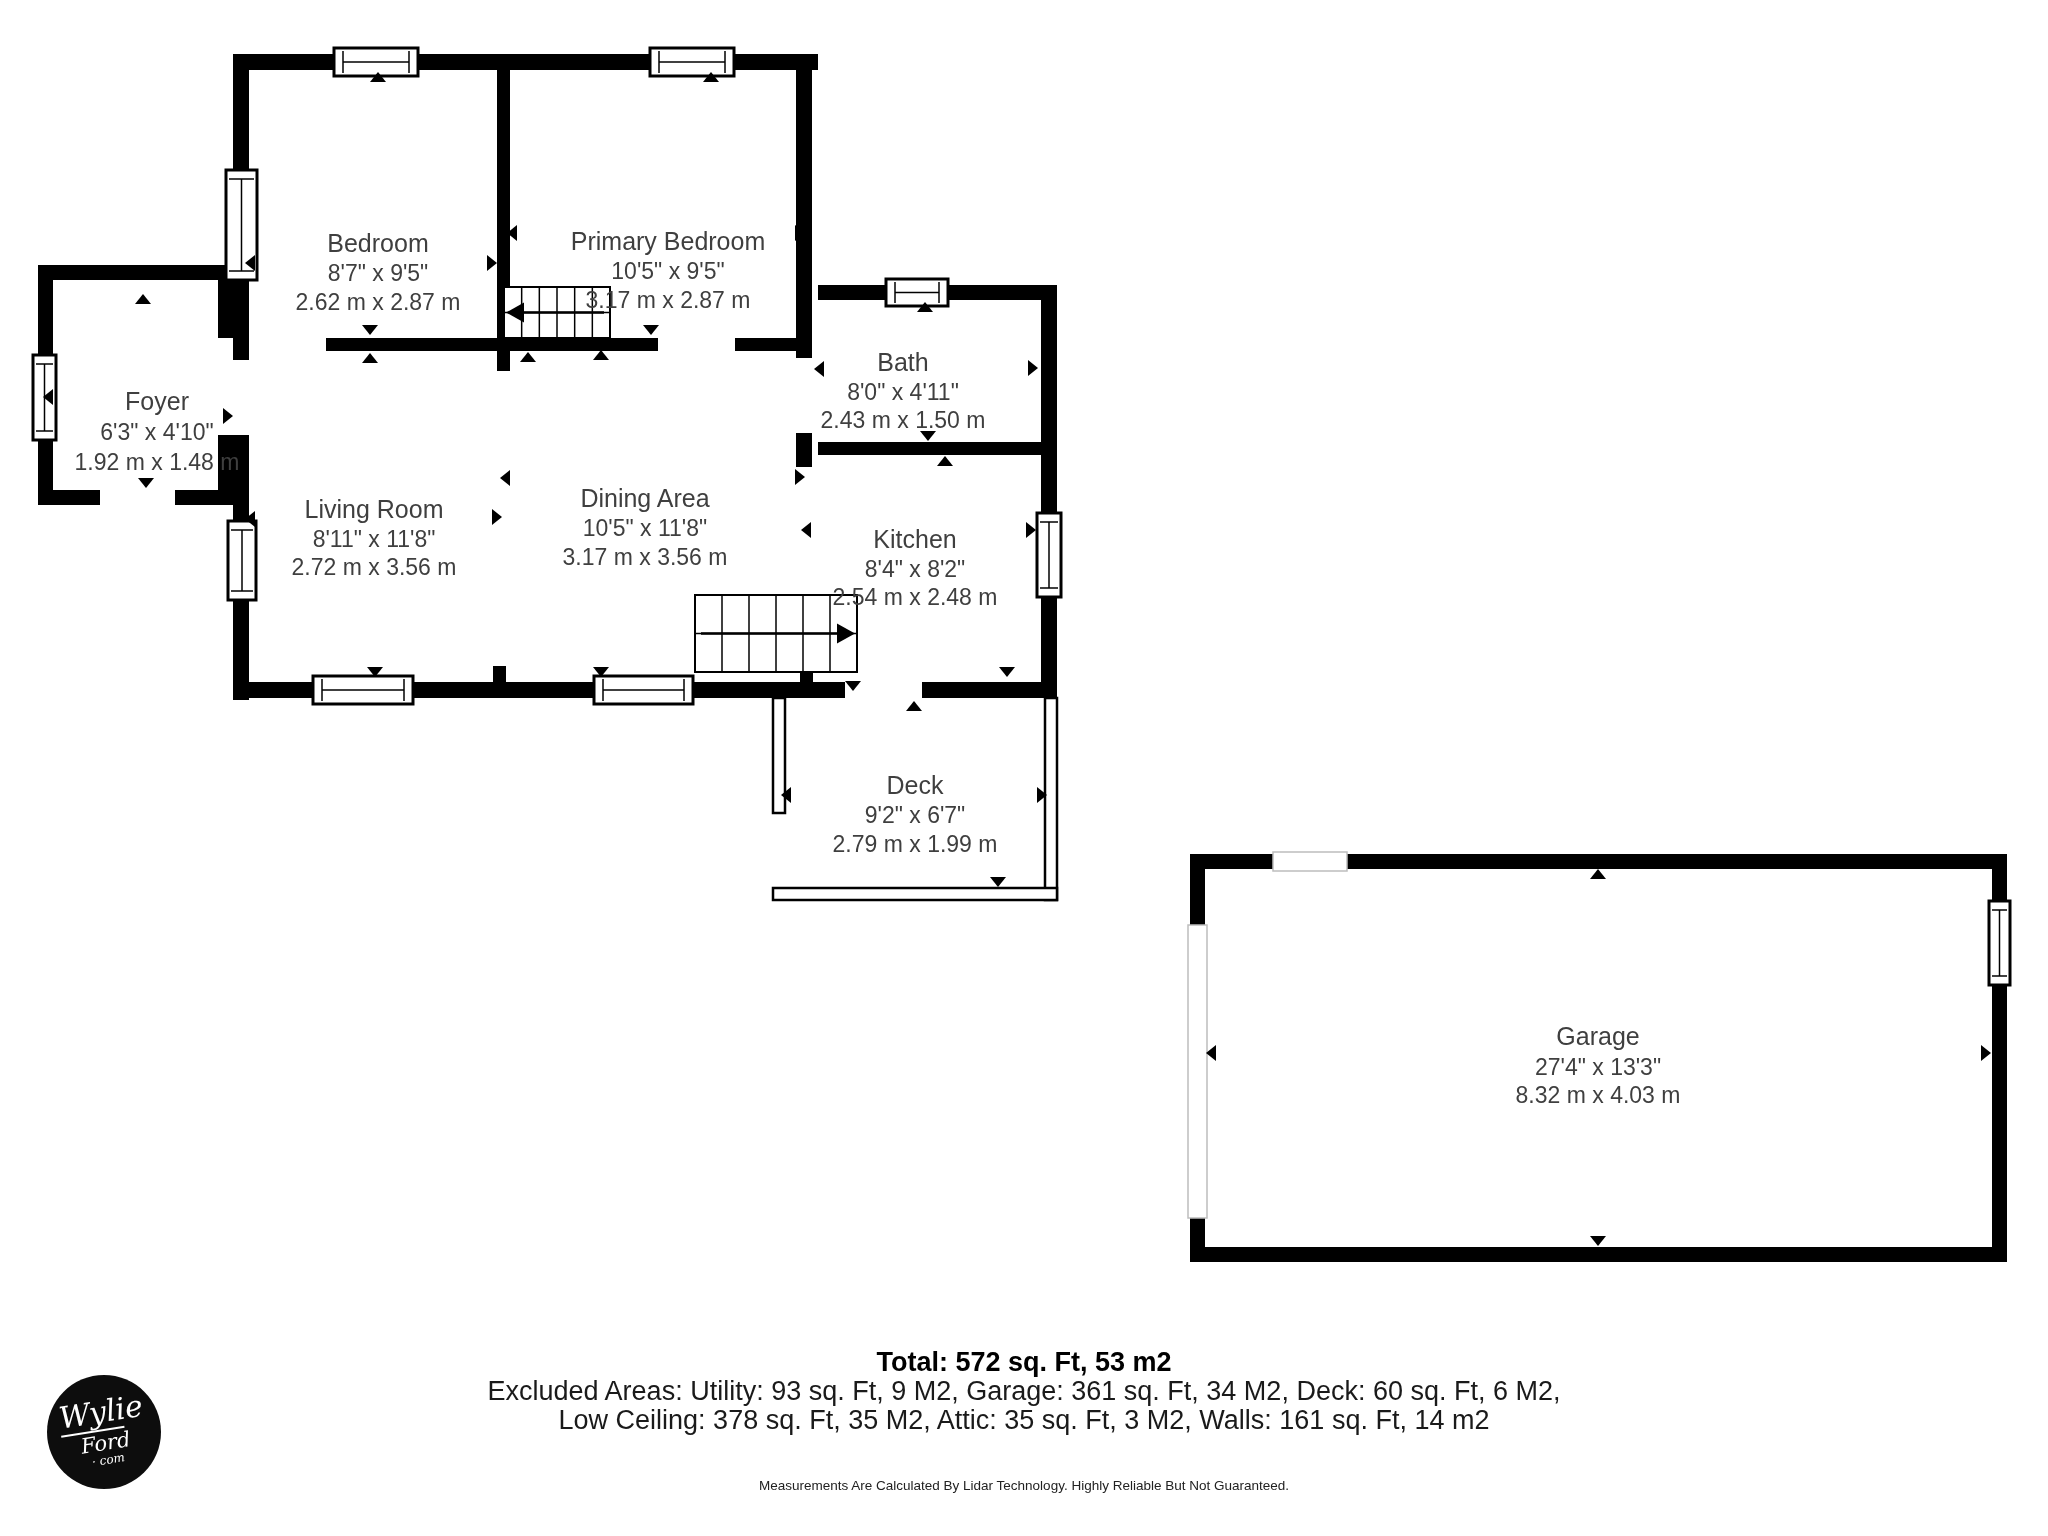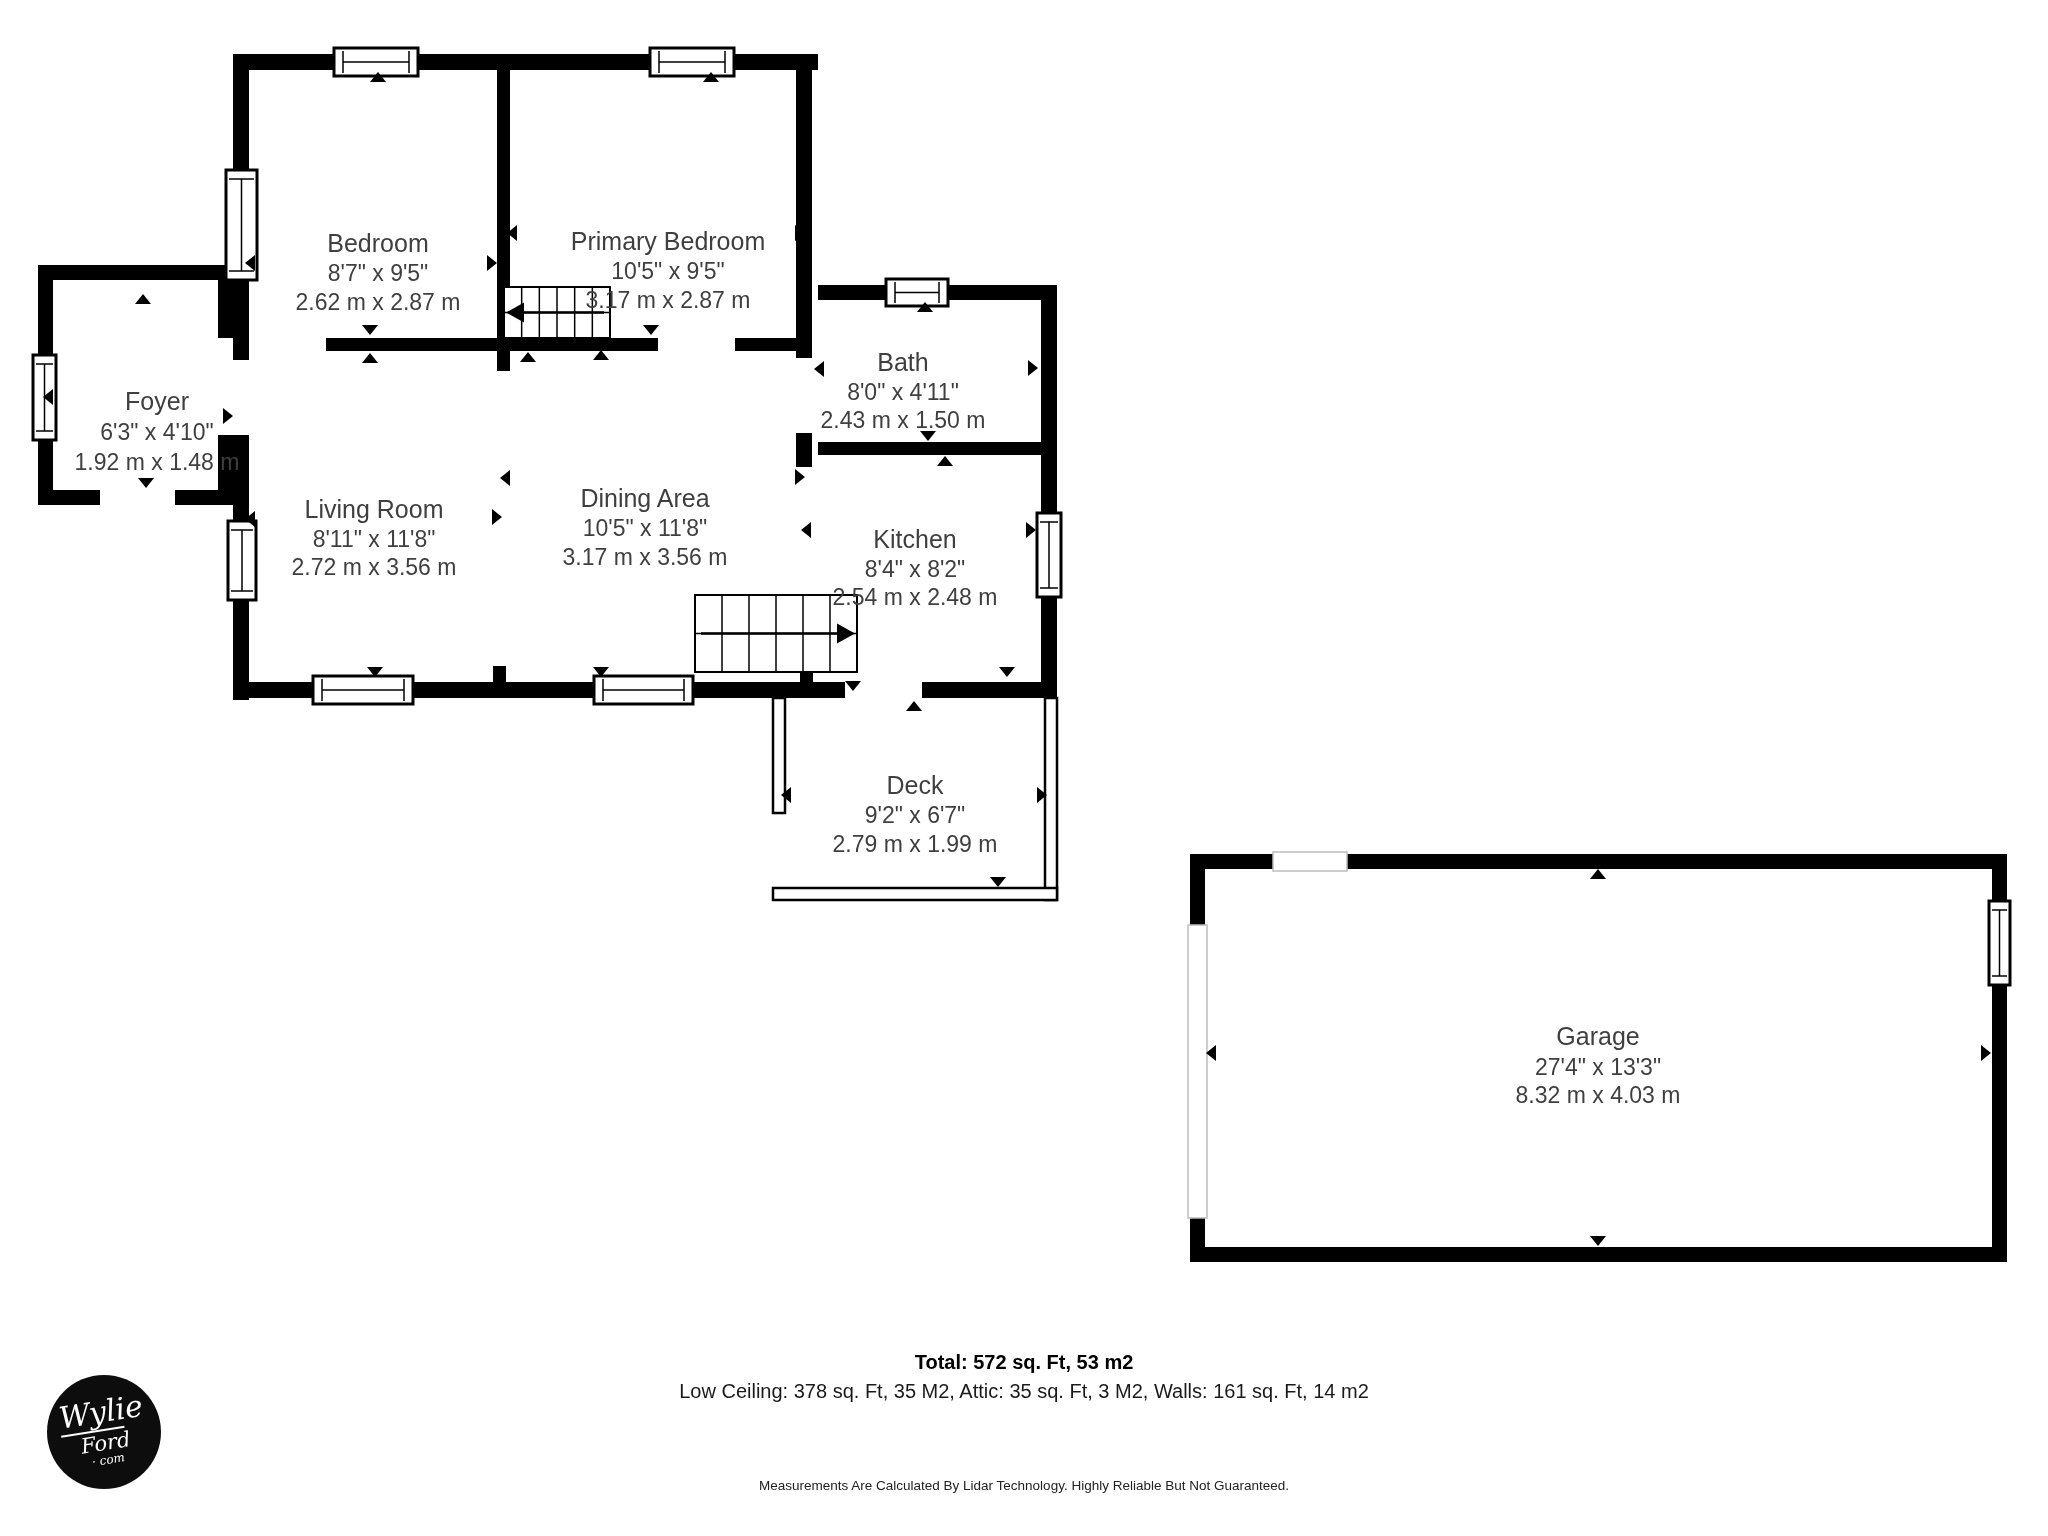--- a/index.html
+++ b/index.html
@@ -2,21 +2,21 @@
 <html><head>
 <meta charset="utf-8">
 <style>
   html,body{margin:0;padding:0;background:#ffffff;}
   body{width:2048px;height:1536px;position:relative;overflow:hidden;
        font-family:"Liberation Sans","DejaVu Sans",sans-serif;}
   #plan-svg{position:absolute;left:0;top:0;}
   .rname{font-size:25px;fill:#3f3f3f;text-anchor:middle;}
   .rdim{font-size:23px;fill:#3f3f3f;text-anchor:middle;}
   .footer{position:absolute;left:0;top:1348px;width:2048px;text-align:center;color:#1a1a1a;}
-  .footer div{font-size:20px;line-height:29px;}
+  .footer div{font-size:27px;line-height:29px;}
   .footer .total{font-weight:bold;color:#000;}
   .disclaimer{position:absolute;left:0;top:1478px;width:2048px;text-align:center;
               font-size:13.5px;color:#222;}
   .logo{position:absolute;left:47px;top:1375px;width:114px;height:114px;border-radius:50%;
         background:#0d0d0d;color:#fff;}
   .logo-inner{position:absolute;left:0;top:0;width:114px;height:114px;
               transform:rotate(-9deg);text-align:center;}
   .logo-wylie{font-family:"DejaVu Serif","Liberation Serif",serif;font-style:italic;
               font-size:30px;line-height:30px;margin-top:22px;}
   .logo-rule{width:64px;height:2px;background:#fff;margin:2px auto 1px 14px;}
@@ -244,20 +244,21 @@
     <g>
       <text class="rname" x="1598" y="1045">Garage</text>
       <text class="rdim" x="1598" y="1075">27'4" x 13'3"</text>
       <text class="rdim" x="1598" y="1103">8.32 m x 4.03 m</text>
     </g>
   </g>
 </svg>
 
 <div class="footer">
   <div class="total">Total: 572 sq. Ft, 53 m2</div>
+  <div>Excluded Areas: Utility: 93 sq. Ft, 9 M2, Garage: 361 sq. Ft, 34 M2, Deck: 60 sq. Ft, 6 M2,</div>
   <div>Low Ceiling: 378 sq. Ft, 35 M2, Attic: 35 sq. Ft, 3 M2, Walls: 161 sq. Ft, 14 m2</div>
 </div>
 <div class="disclaimer">Measurements Are Calculated By Lidar Technology. Highly Reliable But Not Guaranteed.</div>
 
 <div class="logo">
   <div class="logo-inner">
     <div class="logo-wylie">Wylie</div>
     <div class="logo-rule"></div>
     <div class="logo-ford">Ford</div>
     <div class="logo-com">· com</div>

